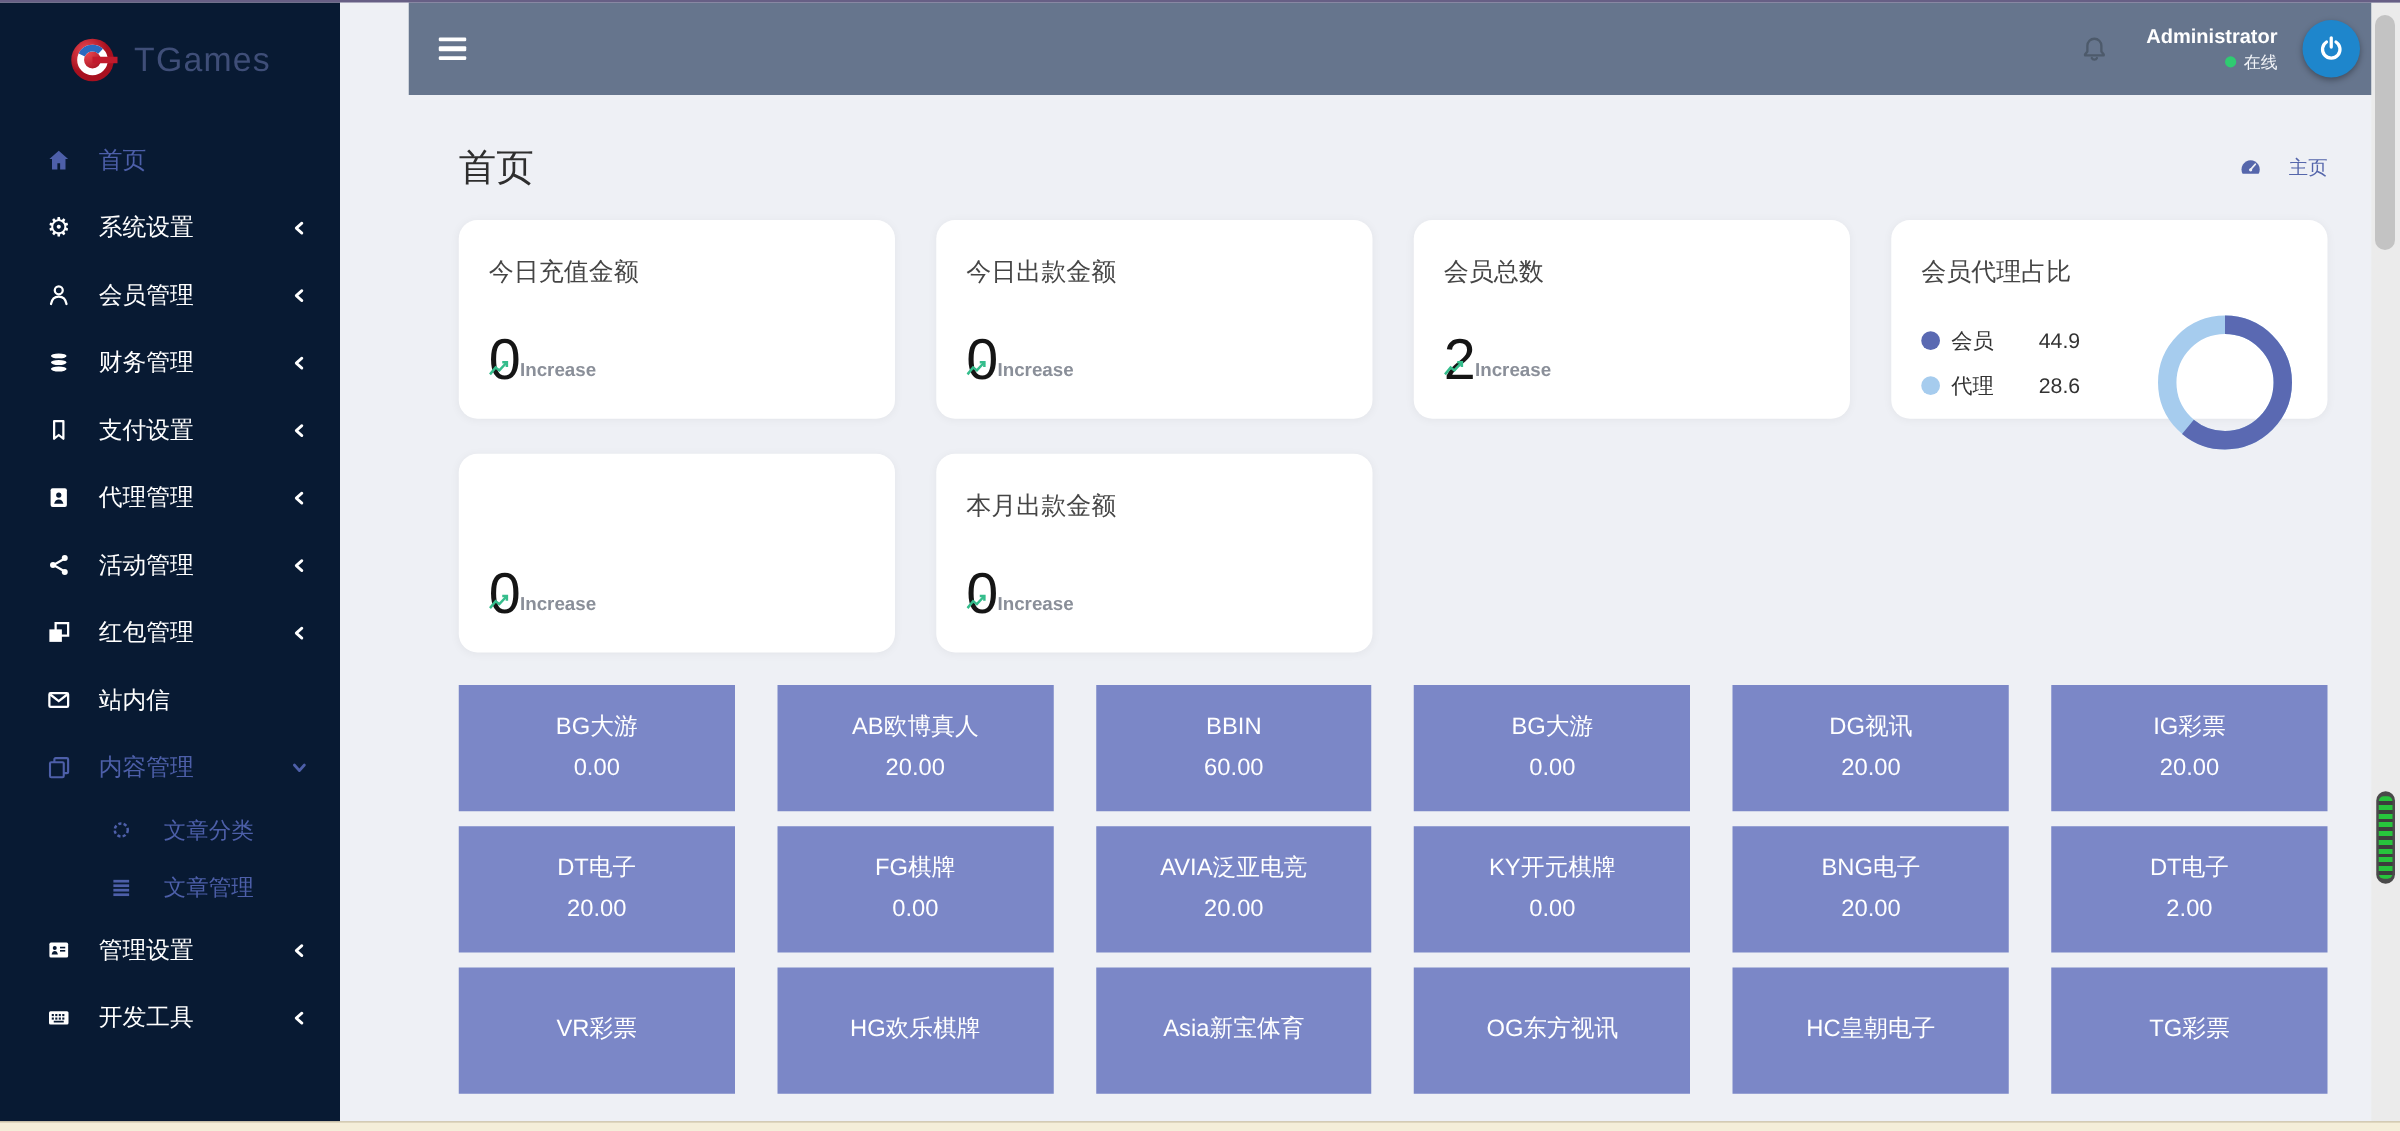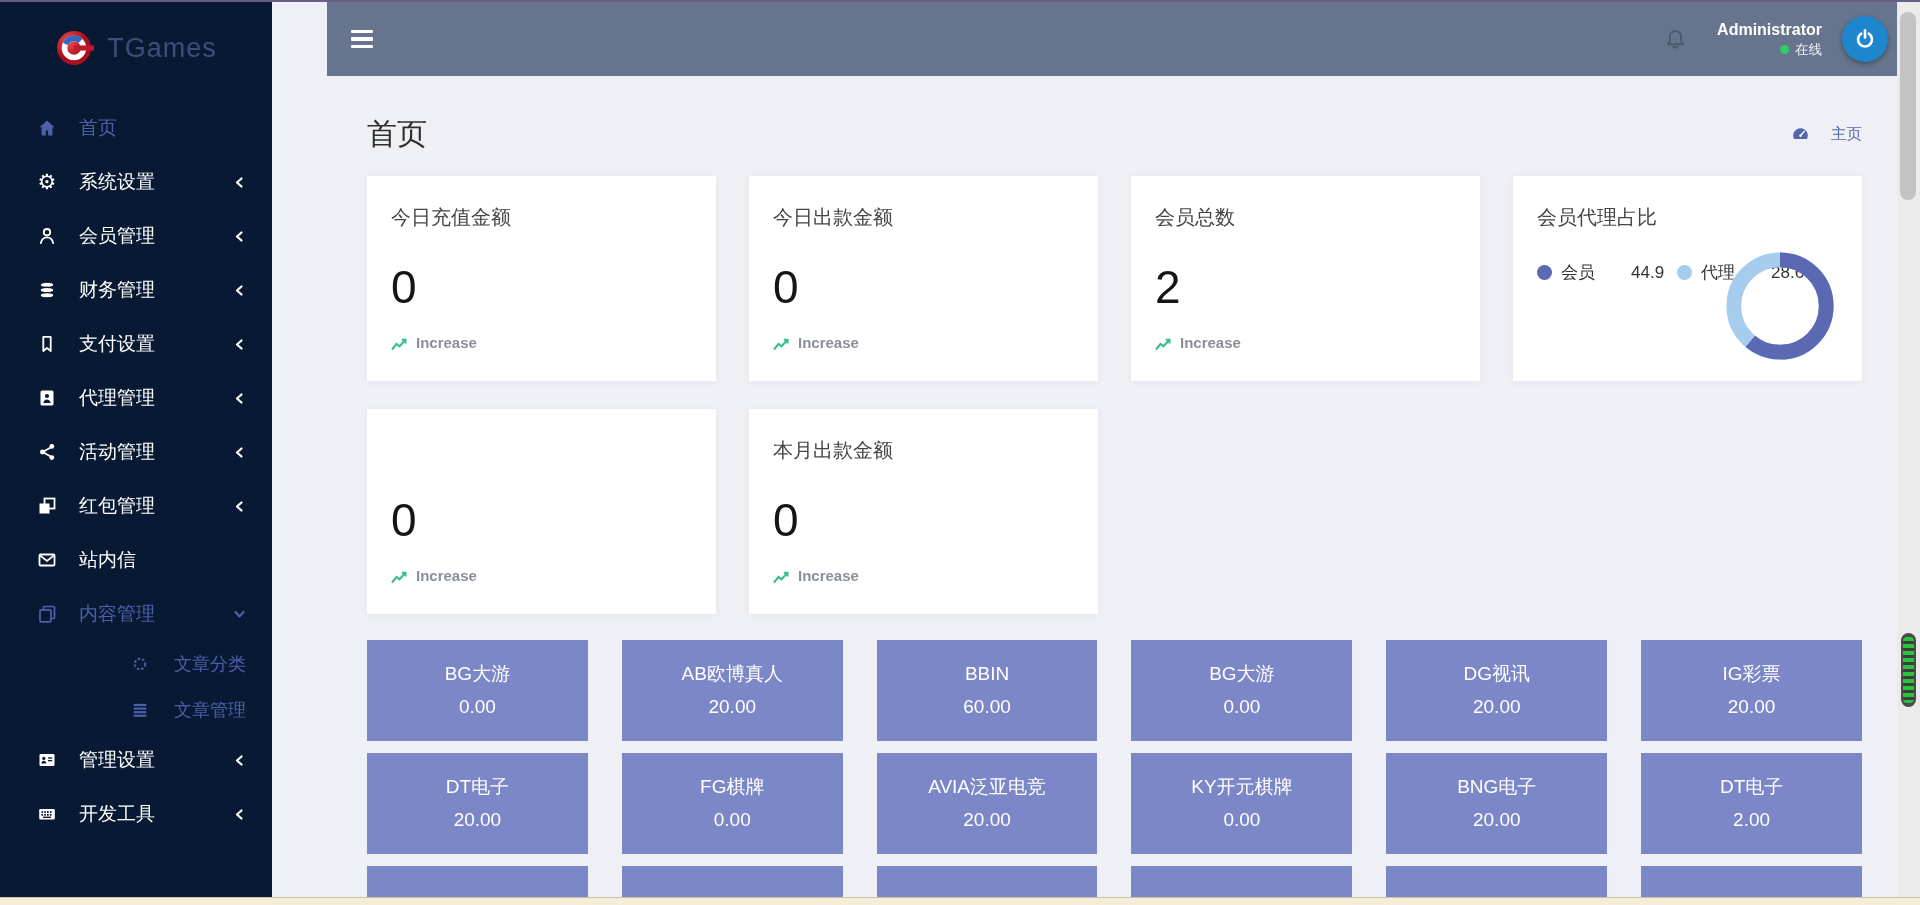--- a/index.html
+++ b/index.html
@@ -13,21 +13,21 @@
 
   
   .sidebar{position:absolute;top:2px;left:0;width:272px;height:903px;background:#081a33;z-index:5;}
   .logo{height:84px;display:flex;align-items:center;justify-content:center;gap:12px;padding-top:8px;box-sizing:border-box;}
   .logo-text{font-size:27px;letter-spacing:1px;color:#3f4e78;font-weight:500;}
   .nav{margin-top:15px;}
   .nav-item{display:flex;align-items:center;height:54px;padding:0 26px 0 34px;color:#ffffff;font-size:19px;cursor:pointer;}
   .nav-item .ic{width:26px;margin-right:19px;display:flex;justify-content:center;align-items:center;}
   .nav-item .chev{margin-left:auto;display:flex;}
   .nav-item.active{color:#4d5fa9;}
-  .nav-item.sub{height:46px;padding-left:32px;font-size:18px;color:#4d5fa9;justify-content:flex-end;}
+  .nav-item.sub{height:46px;padding-left:84px;font-size:18px;color:#4d5fa9;}
   .nav-item.sub .ic{margin-right:21px;}
   .gear-glyph{font-size:21px;line-height:1;font-family:"DejaVu Sans",sans-serif;}
 
   
   .topbar{position:absolute;left:327px;top:2px;width:1593px;height:74px;background:#66758d;
     display:flex;align-items:center;padding:0 32px 0 24px;box-sizing:border-box;z-index:10;}
   .hamburger{width:24px;display:flex;flex-direction:column;gap:4px;cursor:pointer;}
   .hamburger span{display:block;width:22px;height:3.4px;background:#ffffff;border-radius:1px;}
   .topbar-right{margin-left:auto;display:flex;align-items:center;gap:20px;}
   .bell{cursor:pointer;display:flex;margin-right:8px;}
@@ -38,28 +38,28 @@
   .avatar{width:46px;height:46px;border-radius:50%;background:#1e86cc;display:flex;align-items:center;justify-content:center;
     box-shadow:0 2px 5px rgba(0,0,0,.35);cursor:pointer;}
 
   
   .main{position:absolute;left:327px;top:76px;width:1570px;height:829px;box-sizing:border-box;padding:30px 35px 0 40px;}
   .header-row{display:flex;justify-content:space-between;align-items:center;height:56px;margin-bottom:14px;}
   .page-title{font-size:30px;color:#2e2e2e;font-weight:400;}
   .breadcrumb{display:flex;align-items:center;gap:22px;color:#5566ab;font-size:15.5px;cursor:pointer;}
 
   .cards-grid{display:grid;grid-template-columns:repeat(4,1fr);column-gap:33px;row-gap:28px;margin-bottom:26px;}
-  .card{background:#ffffff;height:205px;box-shadow:0 1px 8px rgba(0,0,0,.05);padding:28px 24px;box-sizing:border-box;position:relative;}
+  .card{background:#ffffff;height:159px;box-shadow:0 1px 8px rgba(0,0,0,.05);padding:28px 24px;box-sizing:border-box;position:relative;border-radius:15px;}
   .card-title{font-size:20px;color:#454545;}
   .card-value{font-size:46px;font-weight:300;color:#151515;position:absolute;top:84px;left:24px;}
-  .card-footer{position:absolute;bottom:30px;left:24px;display:flex;align-items:flex-end;gap:8px;
+  .card-footer{position:absolute;bottom:30px;left:24px;display:flex;align-items:flex-start;gap:8px;
     color:#8a8f99;font-weight:bold;font-size:15px;}
 
   
-  .legend{margin-top:30px;display:flex;flex-direction:row;gap:13px;}
+  .legend{margin-top:30px;display:flex;flex-direction:column;gap:13px;}
   .legend-row{display:flex;align-items:center;font-size:17px;color:#333;}
   .legend-dot{width:15px;height:15px;border-radius:50%;margin-right:9px;}
   .legend-label{width:56px;}
   .legend-value{margin-left:14px;}
   .donut-wrap{position:absolute;right:23px;top:71px;width:118px;height:118px;}
 
   
   .games-grid{display:grid;grid-template-columns:repeat(6,1fr);column-gap:34px;row-gap:12px;}
   .tile{background:#7b87c7;height:101px;color:#ffffff;display:flex;flex-direction:column;
     align-items:center;justify-content:center;font-size:19px;line-height:1.7;cursor:pointer;text-align:center;}

